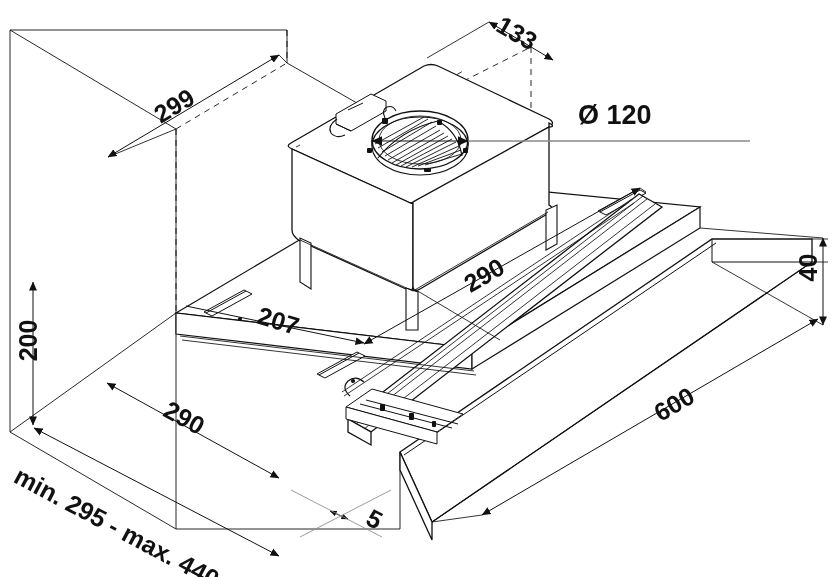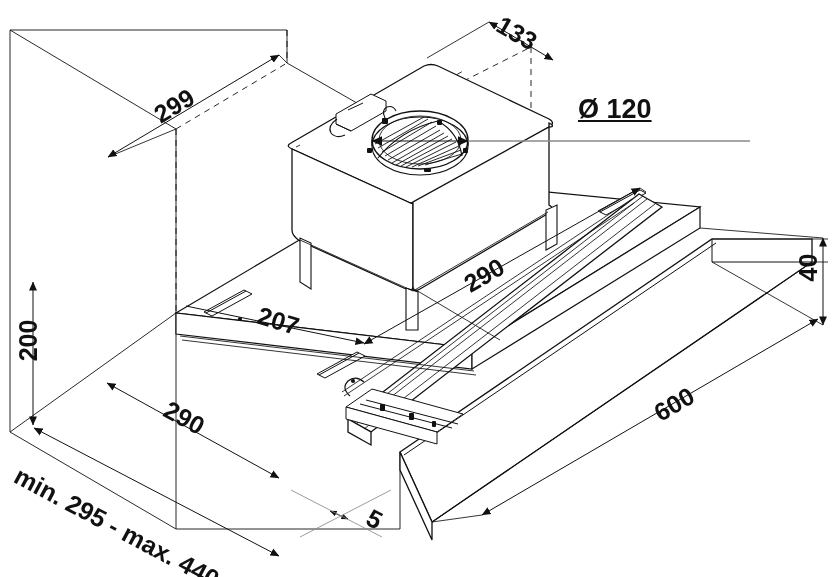--- a/index.html
+++ b/index.html
@@ -275,21 +275,21 @@
       <path d="M432 522 L482 515"></path>
       <path d="M416 290 L500 340"></path>
     </g>
 
   </svg>
 
   <div class="dimlabel" style="left:150px; top:106px; font-size:25px; transform:rotate(-31deg);">299</div>
 
   <div class="dimlabel" style="left:505px; top:12px; font-size:25px; transform:rotate(30deg);">133</div>
 
-  <div class="dimlabel" style="left:578px; top:96px; font-size:27px;text-decoration:underline;">Ø 120</div>
+  <div class="dimlabel" style="left:578px; top:102px; font-size:27px;">Ø 120</div>
 
   <div class="dimlabel" style="left:795px; top:255px; font-size:25px; transform:rotate(-90deg); transform-origin:center center;">40</div>
 
   <div class="dimlabel" style="left:460px; top:275px; font-size:25px; transform:rotate(-30deg);">290</div>
 
   <div class="dimlabel" style="left:262px; top:303px; font-size:25px; transform:rotate(17deg);">207</div>
 
   <div class="dimlabel" style="left:8px; top:328px; font-size:25px; transform:rotate(-90deg); transform-origin:center center;">200</div>
 
   <div class="dimlabel" style="left:172px; top:397px; font-size:25px; transform:rotate(29deg);">290</div>

